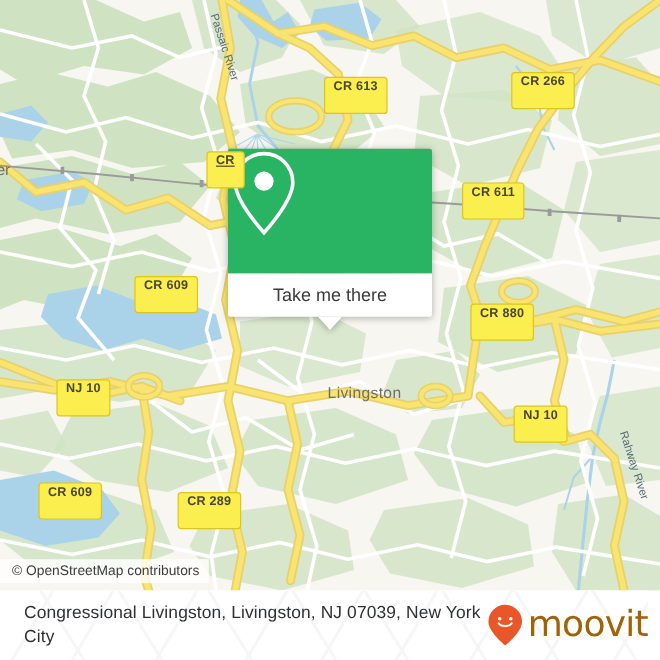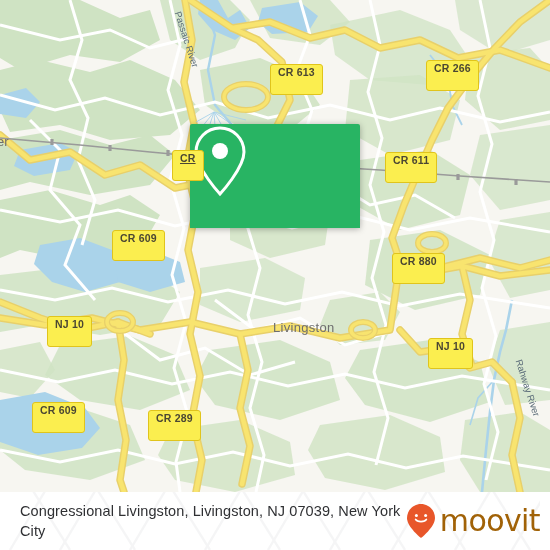--- a/index.html
+++ b/index.html
@@ -287,36 +287,41 @@
 
     <div class="shield" style="left:270px;top:64px;">CR 613</div>
     <div class="shield" style="left:426px;top:60px;">CR 266</div>
     <div class="shield" style="left:385px;top:138px;margin-top:14px;">CR 611</div>
     <div class="shield" style="left:392px;top:253px;">CR 880</div>
     <div class="shield" style="left:112px;top:230px;">CR 609</div>
     <div class="shield" style="left:47px;top:316px;">NJ 10</div>
     <div class="shield" style="left:428px;top:338px;">NJ 10</div>
     <div class="shield" style="left:32px;top:402px;">CR 609</div>
     <div class="shield" style="left:148px;top:410px;">CR 289</div>
-    <div class="shield" style="left:172px;top:150px;z-index:1;text-decoration:underline;">CR</div>
+    <div class="shield" style="left:172px;top:126px;z-index:1;text-decoration:underline;">CR</div>
 
     <div class="place-label" style="left:237px;top:320px;">Livingston</div>
     <div class="edge-label" style="left:-3px;top:134px;">er</div>
     <div class="water-label" style="left:183px;top:10px;transform:rotate(72deg);transform-origin:left top;">Passaic River</div>
     <div class="water-label" style="left:524px;top:358px;transform:rotate(72deg);transform-origin:left top;">Rahway River</div>
 
     <div class="popup">
       <div class="popup-head">
         <svg width="60" height="74" viewBox="0 0 60 74">
           <path d="M30 4 C16.7 4 6 14.7 6 28 C6 44 30 70 30 70 C30 70 54 44 54 28 C54 14.7 43.3 4 30 4 Z" fill="none" stroke="#ffffff" stroke-width="3"></path>
           <circle cx="30" cy="27" r="8" fill="#ffffff"></circle>
         </svg>
       </div>
+      <div class="popup-foot">
+        <span>Take me there</span>
+        <span class="popup-tail"></span>
+      </div>
     </div>
 
+    <div class="attrib">© OpenStreetMap contributors</div>
   </div>
 
   <div class="footer">
     <svg class="footer-wm" width="550" height="58" viewBox="0 0 550 58">
       <g stroke="#edeeef" stroke-width="2.4" fill="none">
         <path d="M10,58 L48,-6 M60,58 L98,-6 M130,58 L168,-6 M205,58 L243,-6 M268,58 L306,-6 M330,58 L368,-6 M392,58 L430,-6 M455,58 L493,-6 M512,58 L550,-6"></path>
         <path d="M30,-6 L70,58 M95,-6 L135,58 M170,-6 L210,58 M240,-6 L280,58 M300,-6 L340,58 M365,-6 L405,58 M425,-6 L465,58 M490,-6 L530,58"></path>
       </g>
     </svg>
     <div class="footer-inner">

